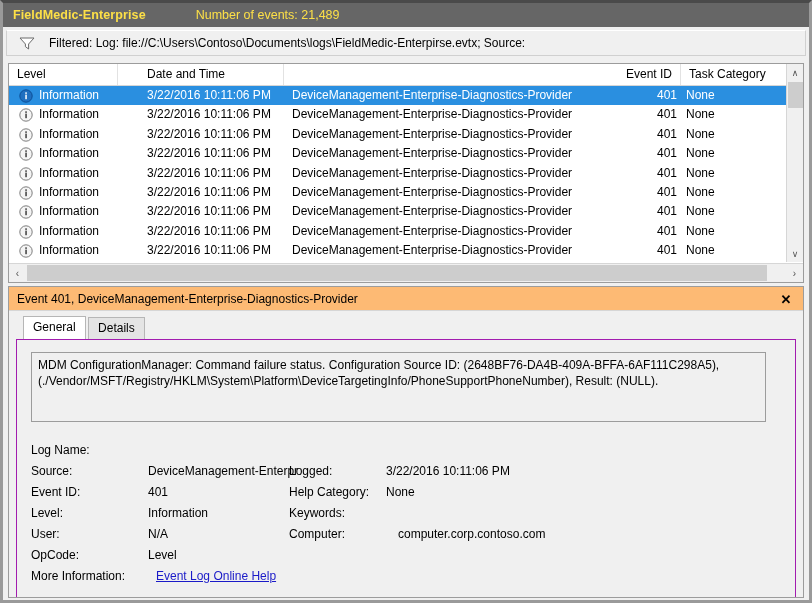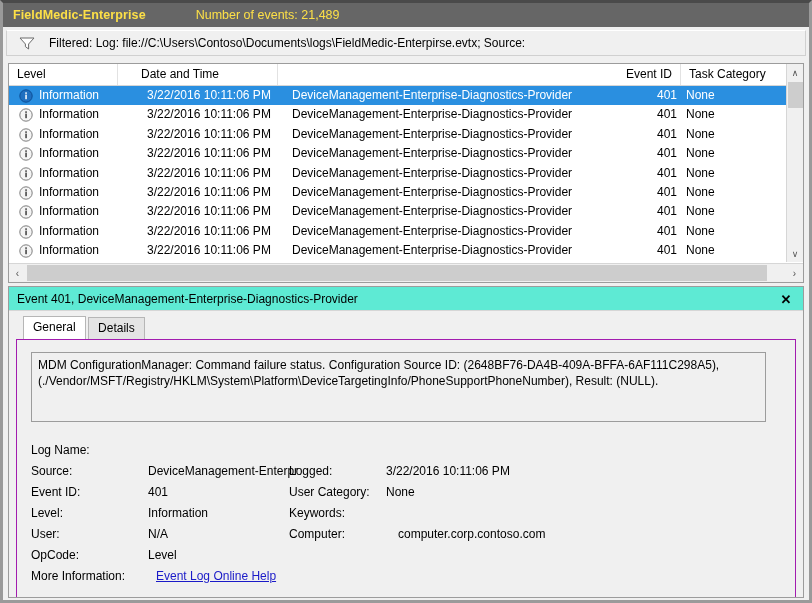--- a/index.html
+++ b/index.html
@@ -217,21 +217,21 @@
     width: 796px;
     height: 312px;
     box-sizing: border-box;
     border: 1px solid #9c9c9c;
     background: #f0f0f0;
     overflow: hidden;
   }
   .detail-title {
     position: relative;
     height: 24px;
-    background: #5eead4;
+    background: #fdba74;
     border-bottom: 1px solid #d6d6d6;
     display: flex;
     align-items: center;
     box-sizing: border-box;
     padding-left: 8px;
     font-size: 12px;
   }
   .closebtn {
     position: absolute;
     right: 8px; top: 3px;
@@ -343,21 +343,21 @@
         <polygon points="1,1 15,1 9.6,7 9.6,12 6.4,9.6 6.4,7" fill="#ffffff" stroke="#6b6b6b" stroke-width="1"></polygon>
       </svg>
     </span>
     <span class="filter-text">Filtered: Log: file://C:\Users\Contoso\Documents\logs\FieldMedic-Enterpirse.evtx; Source:</span>
   </div>
 
   <div class="listpane">
 
     <div class="list-header">
       <div class="hcell" style="left:0; width:109px;">Level</div>
-      <div class="hcell" style="left:124px; width:145px;">Date and Time</div>
+      <div class="hcell" style="left:130px; width:145px;">Date and Time</div>
       <div class="hcell num" style="left:597px; width:75px;">Event ID</div>
       <div class="hcell last" style="left:672px; width:106px;">Task Category</div>
     </div>
 
     <div class="rows" id="rows-container">
         <div class="row selected">
           <span class="ico-info"><svg width="14" height="14" viewBox="0 0 14 14">
               <circle cx="7" cy="7" r="6.2" fill="#1f6fc0" stroke="#0d4f96" stroke-width="1"></circle>
               <rect x="6.3" y="5.6" width="1.5" height="4.6" fill="#ffffff"></rect>
               <rect x="6.3" y="3.3" width="1.5" height="1.6" fill="#ffffff"></rect>
@@ -515,21 +515,21 @@
         <div class="frow">
           <span class="flabel">Source:</span>
           <span class="fval">DeviceManagement-Enterpr</span>
           <span class="flabel2">Logged:</span>
           <span class="fval2">3/22/2016 10:11:06 PM</span>
         </div>
 
         <div class="frow">
           <span class="flabel">Event ID:</span>
           <span class="fval">401</span>
-          <span class="flabel2">User Category:</span>
+          <span class="flabel2">Help Category:</span>
           <span class="fval2">None</span>
         </div>
 
         <div class="frow">
           <span class="flabel">Level:</span>
           <span class="fval">Information</span>
           <span class="flabel2">Keywords:</span>
           <span class="fval2"></span>
         </div>
 

